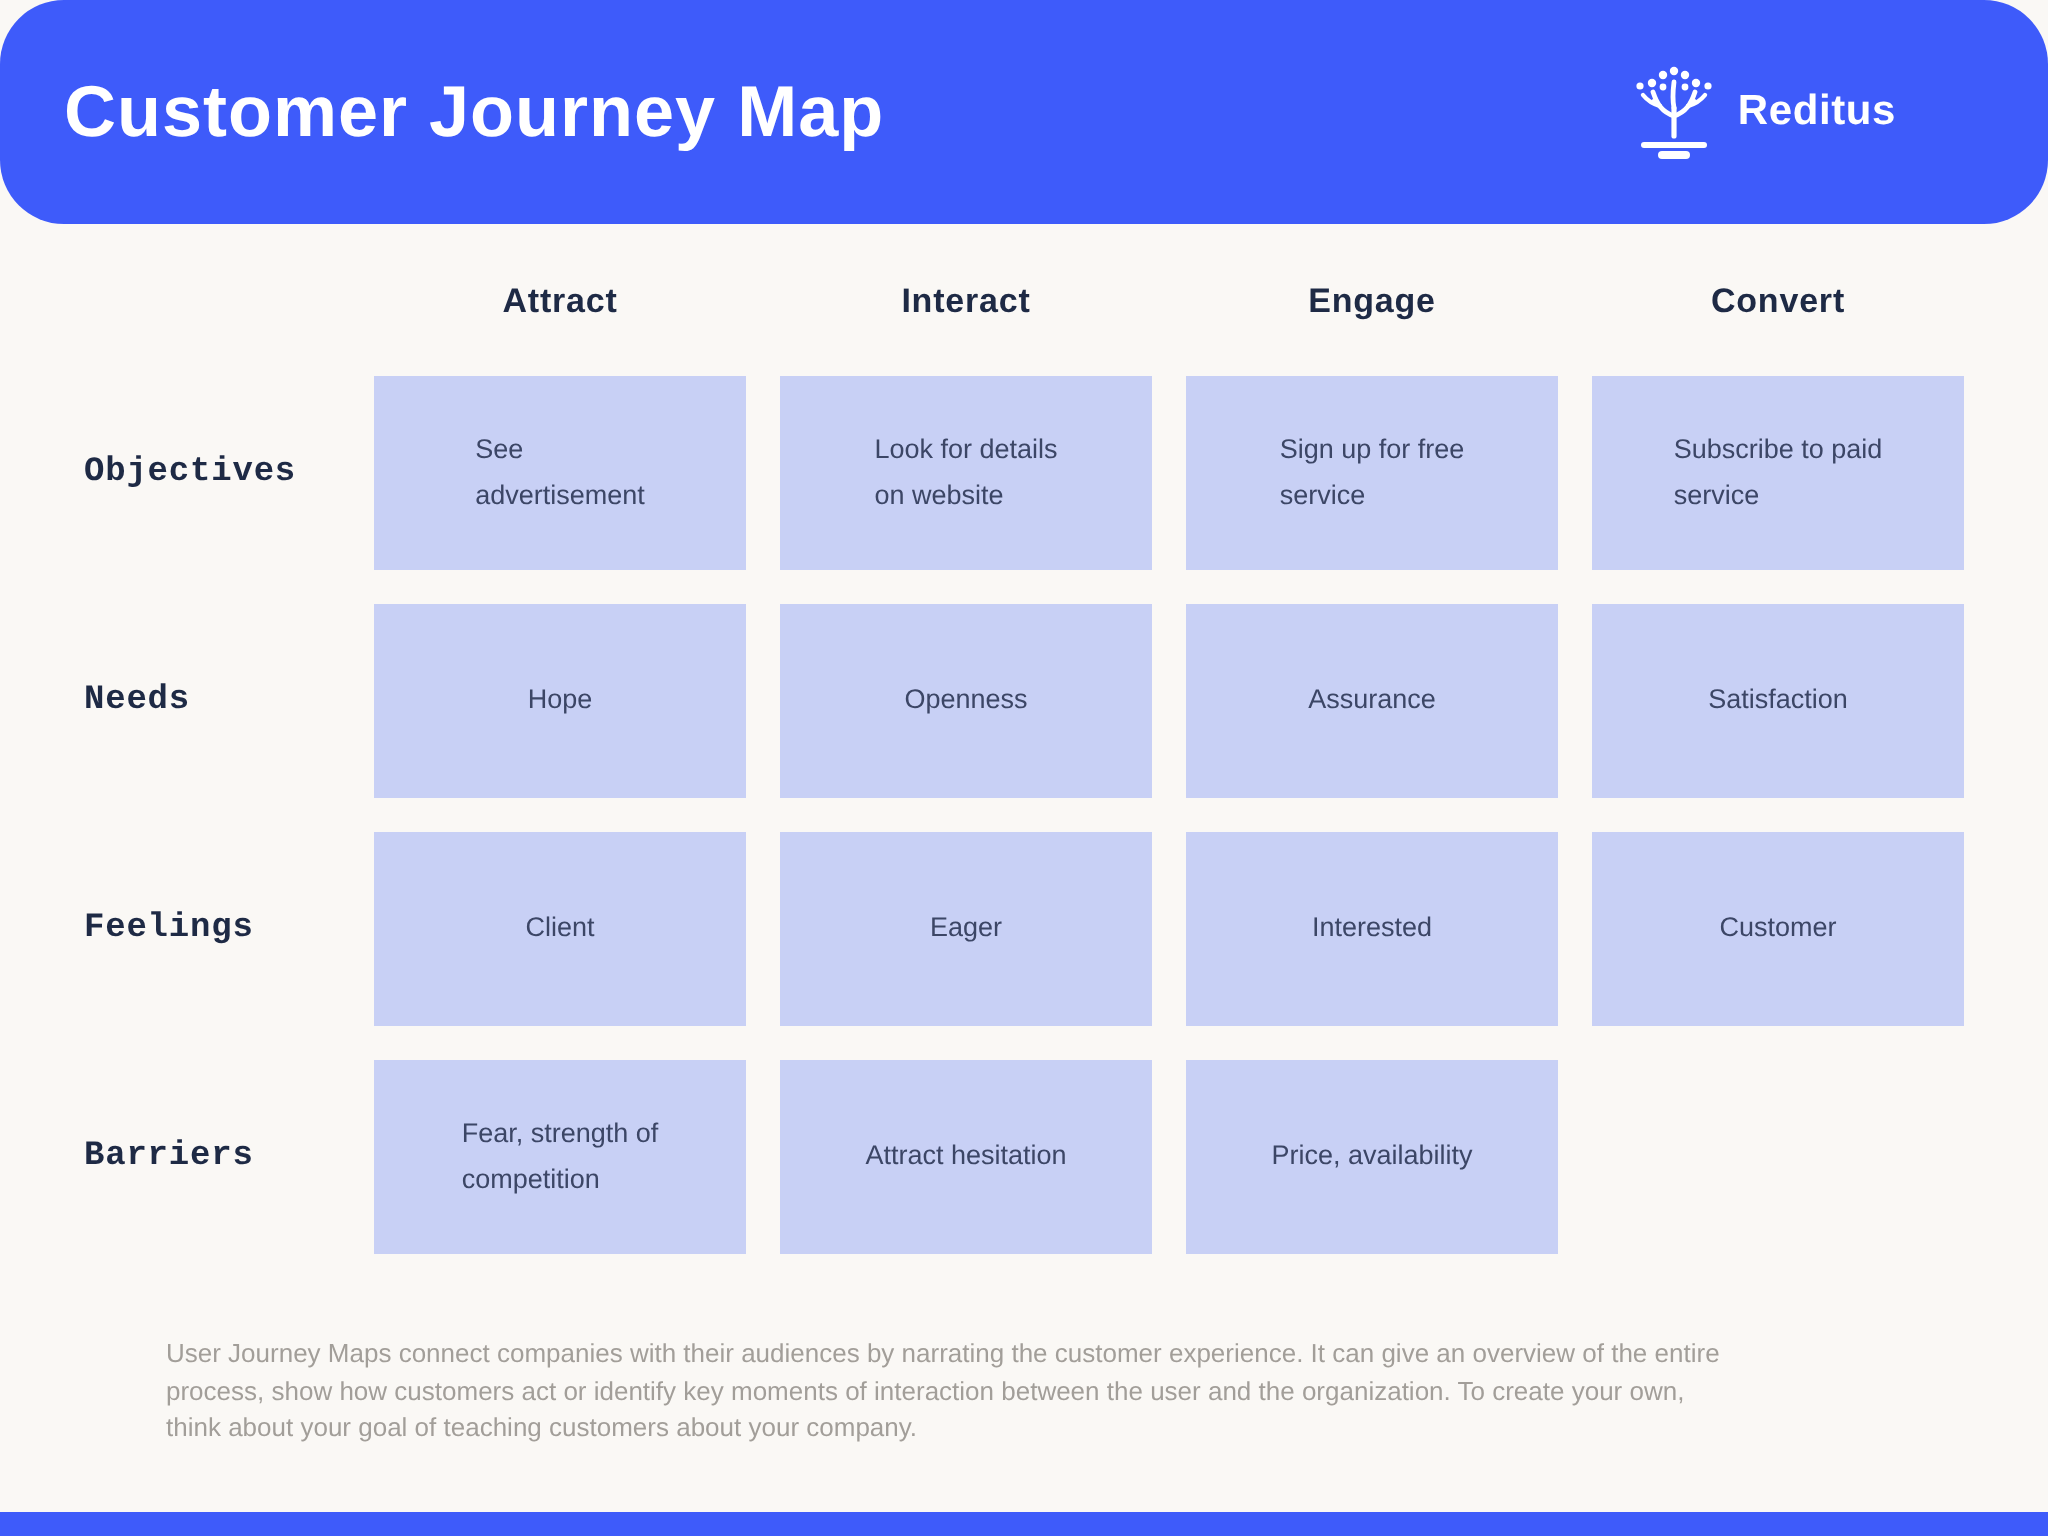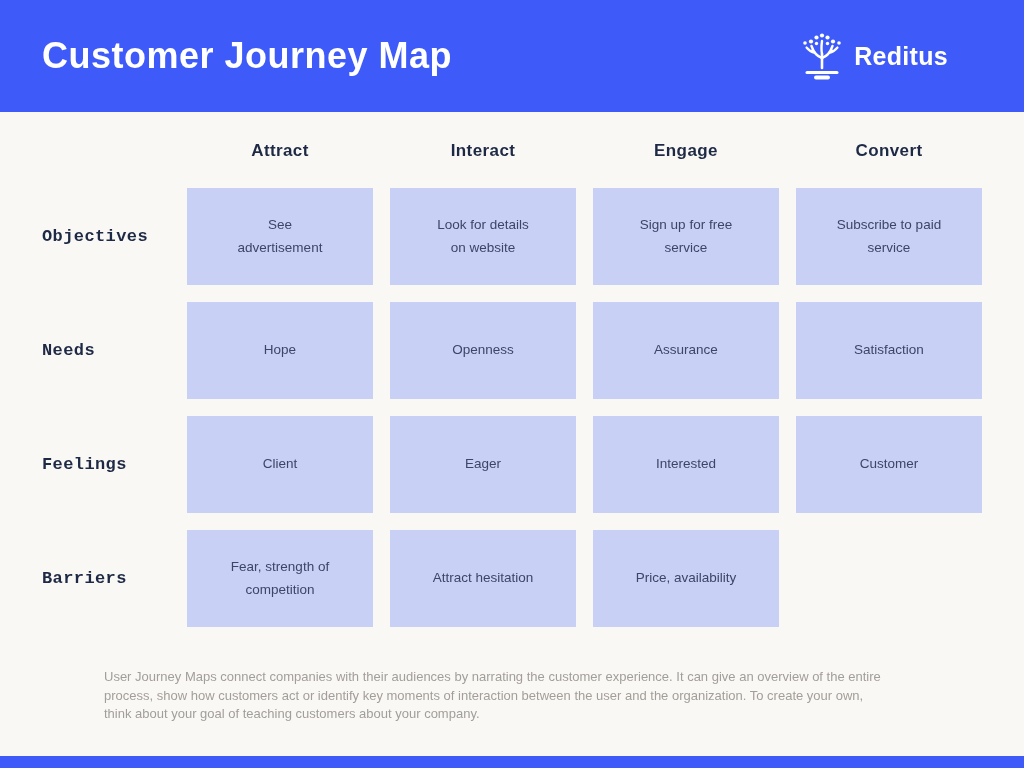--- a/index.html
+++ b/index.html
@@ -10,36 +10,37 @@
     background: #faf8f5;
     position: relative;
   }
   
   .header {
     height: 112px;
     background: #3e5bfa;
     display: flex;
     align-items: center;
     justify-content: space-between;
-    padding: 0 76px 0 42px;
+    padding: 0 76px 0 32px;
+    border-radius: 32px;
   }
   .header-title {
     color: #ffffff;
     font-size: 36px;
     font-weight: bold;
     letter-spacing: 0.5px;
   }
   .brand {
     display: flex;
     align-items: center;
     gap: 11px;
   }
   .brand-name {
     color: #ffffff;
-    font-size: 25px;
+    font-size: 21px;
     font-weight: bold;
     letter-spacing: 0.3px;
   }
   .logo-icon svg { display: block; }
   
   .grid {
     display: grid;
     grid-template-columns: 128px 186px 186px 186px 186px;
     grid-template-rows: 40px 97px 97px 97px 97px;
     column-gap: 17px;
@@ -61,30 +62,29 @@
     font-weight: bold;
     color: #1e2a45;
     letter-spacing: 0.4px;
     font-family: Liberation Mono, monospace;
   }
   .cell {
     background: #c8d0f5;
     display: flex;
     align-items: center;
     justify-content: center;
-    text-align: center;
     font-size: 13.5px;
     line-height: 1.68;
     color: #3c4666;
     white-space: pre-line;
     padding: 0 14px;
   }
   
   .footer-note {
-    margin: 41px 0 0 104px;
+    margin: 41px 0 0 83px;
     width: 790px;
     font-size: 13px;
     line-height: 1.44;
     color: #a29e99;
   }
   .bottom-bar {
     position: absolute;
     left: 0; right: 0; bottom: 0;
     height: 12px;
     background: #3e5bfa;

